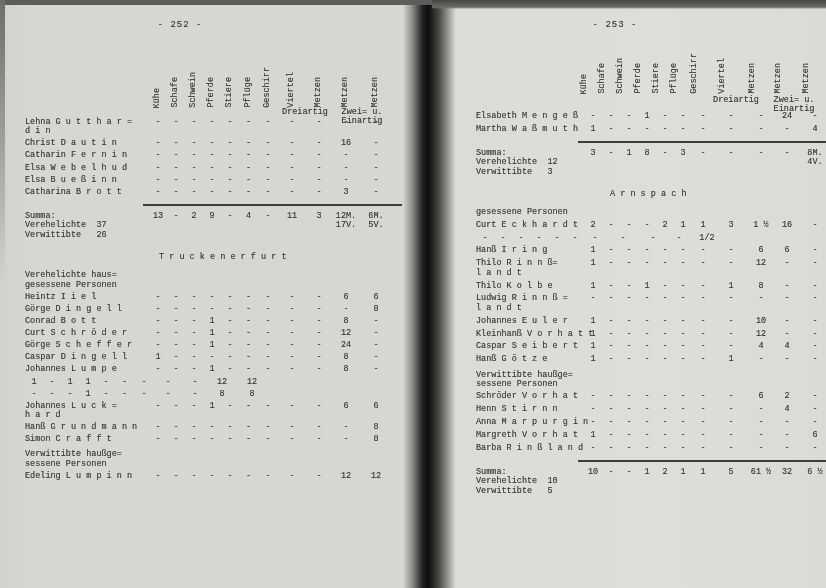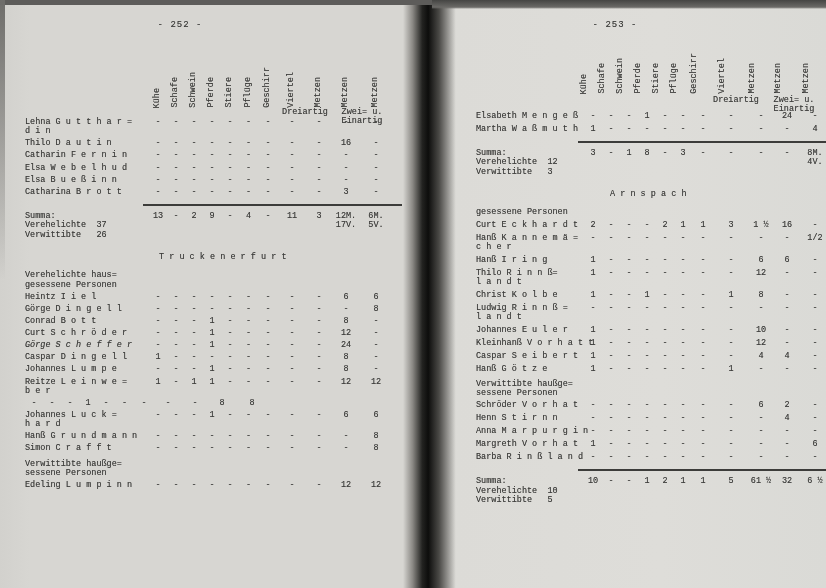--- a/index.html
+++ b/index.html
@@ -81,21 +81,21 @@
           <span class="cell" style="width: 18px;">-</span>
           <span class="cell" style="width: 18px;">-</span>
           <span class="cell" style="width: 19px;">-</span>
           <span class="cell" style="width: 20px;">-</span>
           <span class="cell" style="width: 28px;">-</span>
           <span class="cell" style="width: 26px;">-</span>
           <span class="cell" style="width: 28px;">-</span>
           <span class="cell" style="width: 32px;">-</span>
         </div>
         <div class="row">
-          <div class="name" style="width: 124px;"><div class="nline">Thilo D a u t i n</div></div>
+          <div class="name" style="width: 124px;"><div class="nline">Christ D a u t i n</div></div>
           <span class="cell" style="width: 18px;">-</span>
           <span class="cell" style="width: 18px;">-</span>
           <span class="cell" style="width: 18px;">-</span>
           <span class="cell" style="width: 18px;">-</span>
           <span class="cell" style="width: 18px;">-</span>
           <span class="cell" style="width: 19px;">-</span>
           <span class="cell" style="width: 20px;">-</span>
           <span class="cell" style="width: 28px;">-</span>
           <span class="cell" style="width: 26px;">-</span>
           <span class="cell" style="width: 28px;">16</span>
@@ -226,21 +226,21 @@
           <span class="cell" style="width: 18px;">1</span>
           <span class="cell" style="width: 18px;">-</span>
           <span class="cell" style="width: 19px;">-</span>
           <span class="cell" style="width: 20px;">-</span>
           <span class="cell" style="width: 28px;">-</span>
           <span class="cell" style="width: 26px;">-</span>
           <span class="cell" style="width: 28px;">12</span>
           <span class="cell" style="width: 32px;">-</span>
         </div>
         <div class="row">
-          <div class="name" style="width: 124px; font-style: italic;"><div class="nline">Görge S c h e f f e r</div></div>
+          <div class="name" style="width: 124px;"><div class="nline">Görge S c h e f f e r</div></div>
           <span class="cell" style="width: 18px;">-</span>
           <span class="cell" style="width: 18px;">-</span>
           <span class="cell" style="width: 18px;">-</span>
           <span class="cell" style="width: 18px;">1</span>
           <span class="cell" style="width: 18px;">-</span>
           <span class="cell" style="width: 19px;">-</span>
           <span class="cell" style="width: 20px;">-</span>
           <span class="cell" style="width: 28px;">-</span>
           <span class="cell" style="width: 26px;">-</span>
           <span class="cell" style="width: 28px;">24</span>
@@ -268,21 +268,20 @@
           <span class="cell" style="width: 18px;">1</span>
           <span class="cell" style="width: 18px;">-</span>
           <span class="cell" style="width: 19px;">-</span>
           <span class="cell" style="width: 20px;">-</span>
           <span class="cell" style="width: 28px;">-</span>
           <span class="cell" style="width: 26px;">-</span>
           <span class="cell" style="width: 28px;">8</span>
           <span class="cell" style="width: 32px;">-</span>
         </div>
         <div class="row">
-          <div class="name" style="width: 124px;"><div class="nline">Reitze L e i n w e =</div><div class="nline">b e r</div></div>
           <span class="cell" style="width: 18px;">1</span>
           <span class="cell" style="width: 18px;">-</span>
           <span class="cell" style="width: 18px;">1</span>
           <span class="cell" style="width: 18px;">1</span>
           <span class="cell" style="width: 18px;">-</span>
           <span class="cell" style="width: 19px;">-</span>
           <span class="cell" style="width: 20px;">-</span>
           <span class="cell" style="width: 28px;">-</span>
           <span class="cell" style="width: 26px;">-</span>
           <span class="cell" style="width: 28px;">12</span>
@@ -435,21 +434,20 @@
           <span class="cell" style="width: 18px;">-</span>
           <span class="cell" style="width: 18px;">2</span>
           <span class="cell" style="width: 18px;">1</span>
           <span class="cell" style="width: 22px;">1</span>
           <span class="cell" style="width: 34px;">3</span>
           <span class="cell" style="width: 26px;">1 ½</span>
           <span class="cell" style="width: 26px;">16</span>
           <span class="cell" style="width: 30px;">-</span>
         </div>
         <div class="row">
-          <div class="name" style="width: 108px;"><div class="nline">Hanß K a n n e m ä =</div><div class="nline">c h e r</div></div>
           <span class="cell" style="width: 18px;">-</span>
           <span class="cell" style="width: 18px;">-</span>
           <span class="cell" style="width: 18px;">-</span>
           <span class="cell" style="width: 18px;">-</span>
           <span class="cell" style="width: 18px;">-</span>
           <span class="cell" style="width: 18px;">-</span>
           <span class="cell" style="width: 22px;">-</span>
           <span class="cell" style="width: 34px;">-</span>
           <span class="cell" style="width: 26px;">-</span>
           <span class="cell" style="width: 26px;">-</span>
@@ -477,21 +475,21 @@
           <span class="cell" style="width: 18px;">-</span>
           <span class="cell" style="width: 18px;">-</span>
           <span class="cell" style="width: 18px;">-</span>
           <span class="cell" style="width: 22px;">-</span>
           <span class="cell" style="width: 34px;">-</span>
           <span class="cell" style="width: 26px;">12</span>
           <span class="cell" style="width: 26px;">-</span>
           <span class="cell" style="width: 30px;">-</span>
         </div>
         <div class="row">
-          <div class="name" style="width: 108px;"><div class="nline">Christ K o l b e</div></div>
+          <div class="name" style="width: 108px;"><div class="nline">Thilo K o l b e</div></div>
           <span class="cell" style="width: 18px;">1</span>
           <span class="cell" style="width: 18px;">-</span>
           <span class="cell" style="width: 18px;">-</span>
           <span class="cell" style="width: 18px;">1</span>
           <span class="cell" style="width: 18px;">-</span>
           <span class="cell" style="width: 18px;">-</span>
           <span class="cell" style="width: 22px;">-</span>
           <span class="cell" style="width: 34px;">1</span>
           <span class="cell" style="width: 26px;">8</span>
           <span class="cell" style="width: 26px;">-</span>

